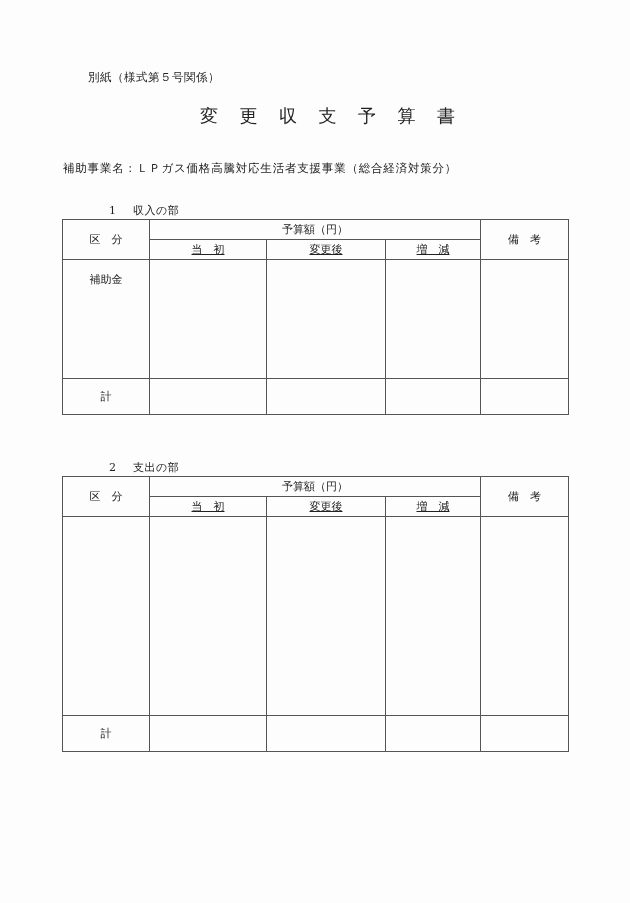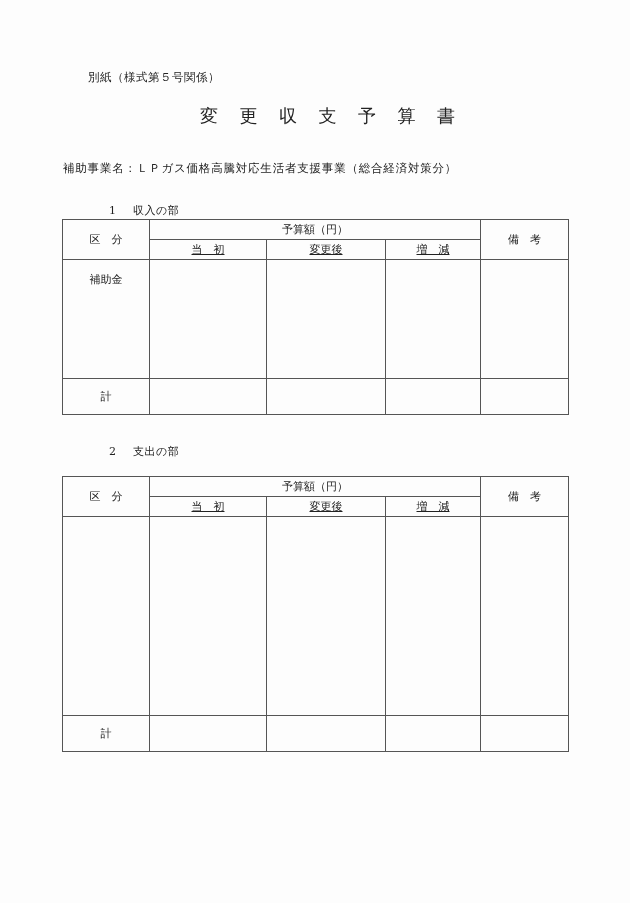--- a/index.html
+++ b/index.html
@@ -70,21 +70,21 @@
   <tr class="total">
     <td>計</td>
     <td></td>
     <td></td>
     <td></td>
     <td></td>
   </tr>
 </tbody>
   </table>
 
-<div class="abs sec" style="top:444px;">
+<div class="abs sec" style="top:460px;">
   <span class="num">2</span><span>支出の部</span>
 </div>
 <table class="budget" style="top:476px;">
   <colgroup>
       <col class="c1">
       <col class="c2">
       <col class="c3">
       <col class="c4">
       <col class="c5">
     </colgroup>

